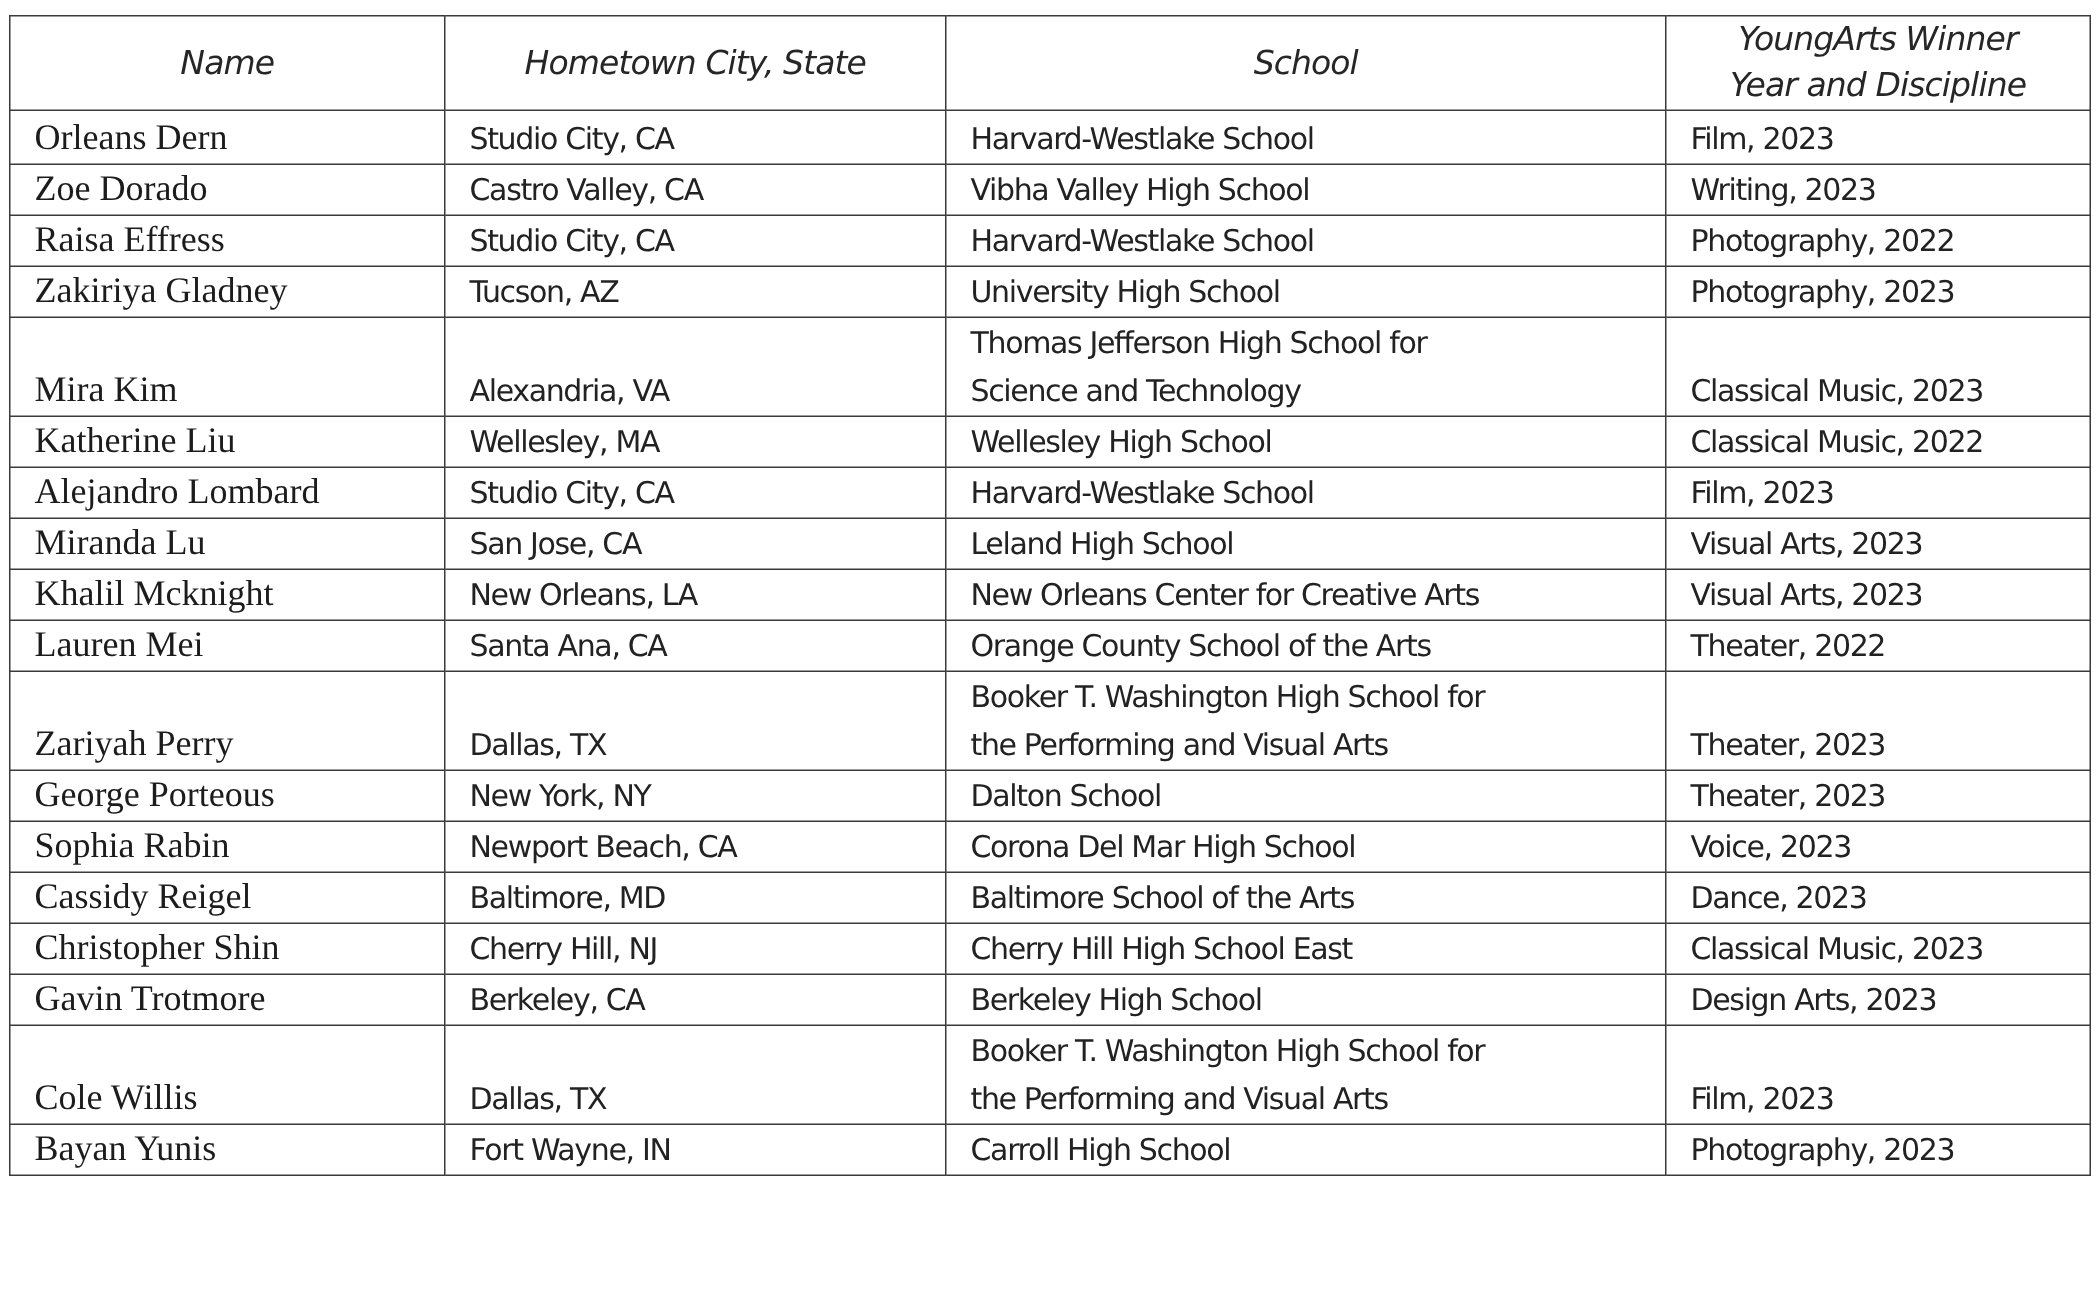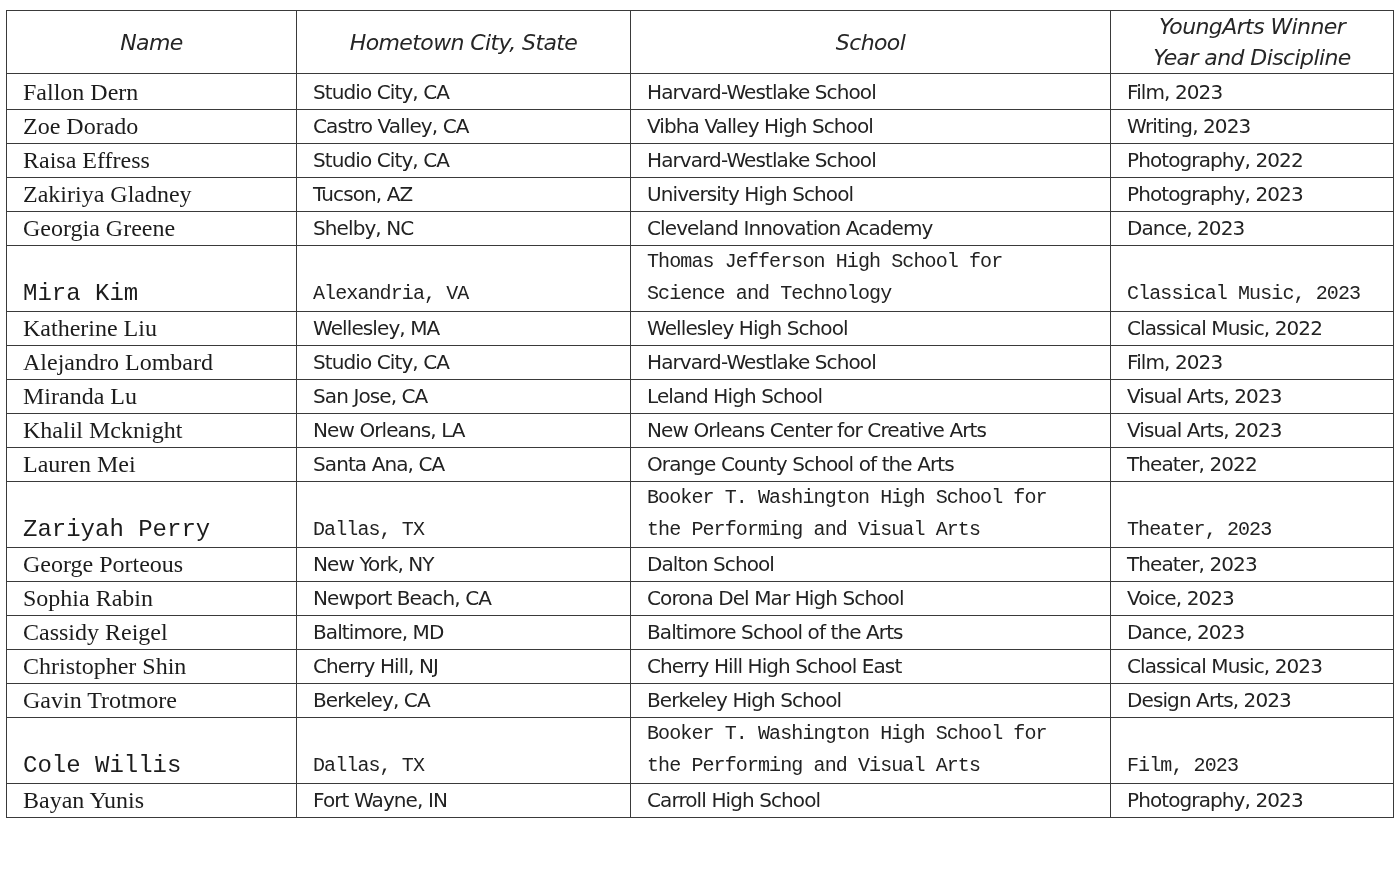--- a/index.html
+++ b/index.html
@@ -52,21 +52,20 @@
       padding: 0 6px;
     }
     table.winners tbody td {
       height: 32px;
       font-size: 23px;
       line-height: 32px;
       padding-bottom: 1px;
     }
     table.winners tbody tr.tall td {
       height: 64px;
-      font-family: Liberation Mono, monospace;
     }
     td.name-cell {
       font-family: "Liberation Serif", "DejaVu Serif", serif;
       font-size: 24px !important;
       color: #1c1c1c;
     }
     td.sans-cell {
       font-family: "DejaVu Sans", sans-serif;
       font-size: 20px !important;
       letter-spacing: -0.9px;
@@ -102,21 +101,21 @@
         <th>Hometown City, State</th>
         <th>School</th>
         <th>
           <span class="wrap-line" style="line-height:31px">YoungArts Winner</span>
           <span class="wrap-line" style="line-height:31px">Year and Discipline</span>
         </th>
       </tr>
     </thead>
     <tbody id="rows">
         <tr class="first">
-    <td class="name-cell">Fallon Dern</td>
+    <td class="name-cell">Orleans Dern</td>
     <td class="sans-cell">Studio City, CA</td>
     <td class="sans-cell school-cell">
             <span class="wrap-line">Harvard-Westlake School</span>
           </td>
     <td class="sans-cell">Film, 2023</td>
   </tr>
         <tr>
     <td class="name-cell">Zoe Dorado</td>
     <td class="sans-cell">Castro Valley, CA</td>
     <td class="sans-cell school-cell">
@@ -132,28 +131,20 @@
           </td>
     <td class="sans-cell">Photography, 2022</td>
   </tr>
         <tr>
     <td class="name-cell">Zakiriya Gladney</td>
     <td class="sans-cell">Tucson, AZ</td>
     <td class="sans-cell school-cell">
             <span class="wrap-line">University High School</span>
           </td>
     <td class="sans-cell">Photography, 2023</td>
-  </tr>
-        <tr>
-    <td class="name-cell">Georgia Greene</td>
-    <td class="sans-cell">Shelby, NC</td>
-    <td class="sans-cell school-cell">
-            <span class="wrap-line">Cleveland Innovation Academy</span>
-          </td>
-    <td class="sans-cell">Dance, 2023</td>
   </tr>
         <tr class="tall">
     <td class="name-cell">Mira Kim</td>
     <td class="sans-cell">Alexandria, VA</td>
     <td class="sans-cell school-cell">
             <span class="wrap-line">Thomas Jefferson High School for</span>
             <span class="wrap-line">Science and Technology</span>
           </td>
     <td class="sans-cell">Classical Music, 2023</td>
   </tr>

